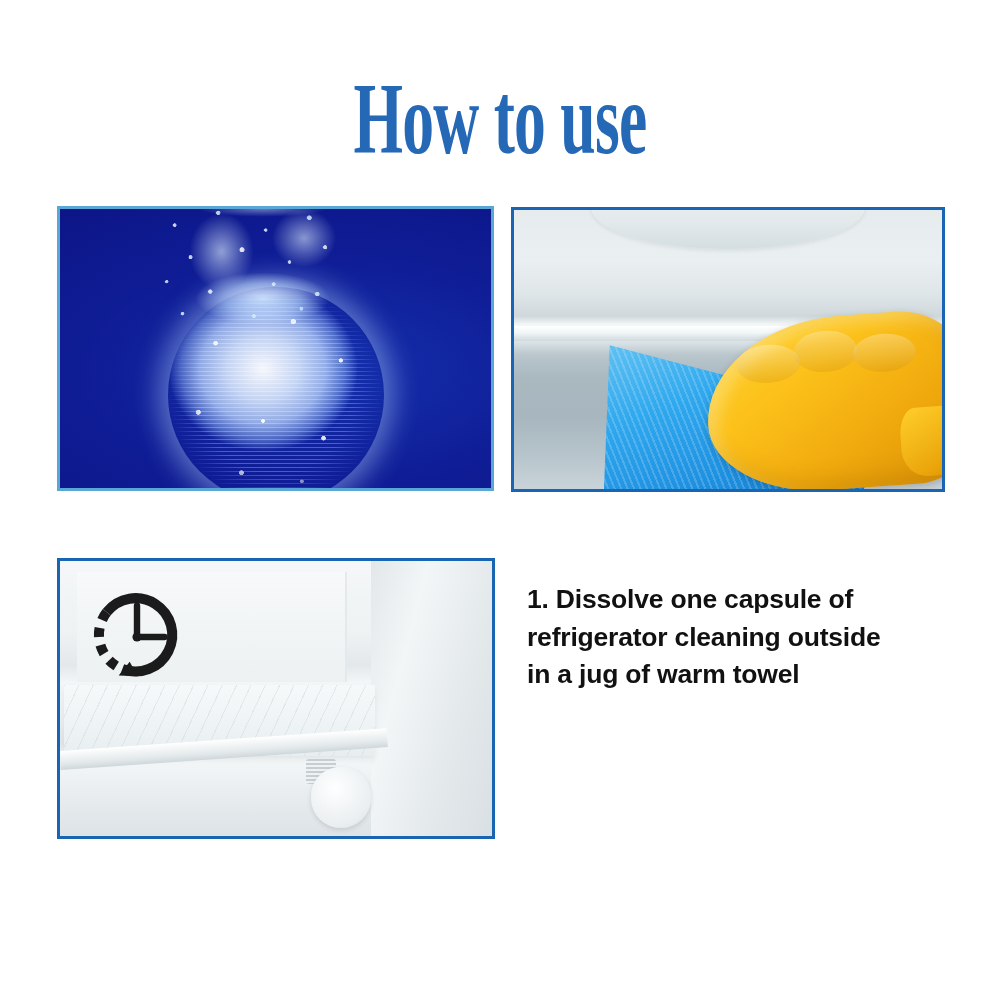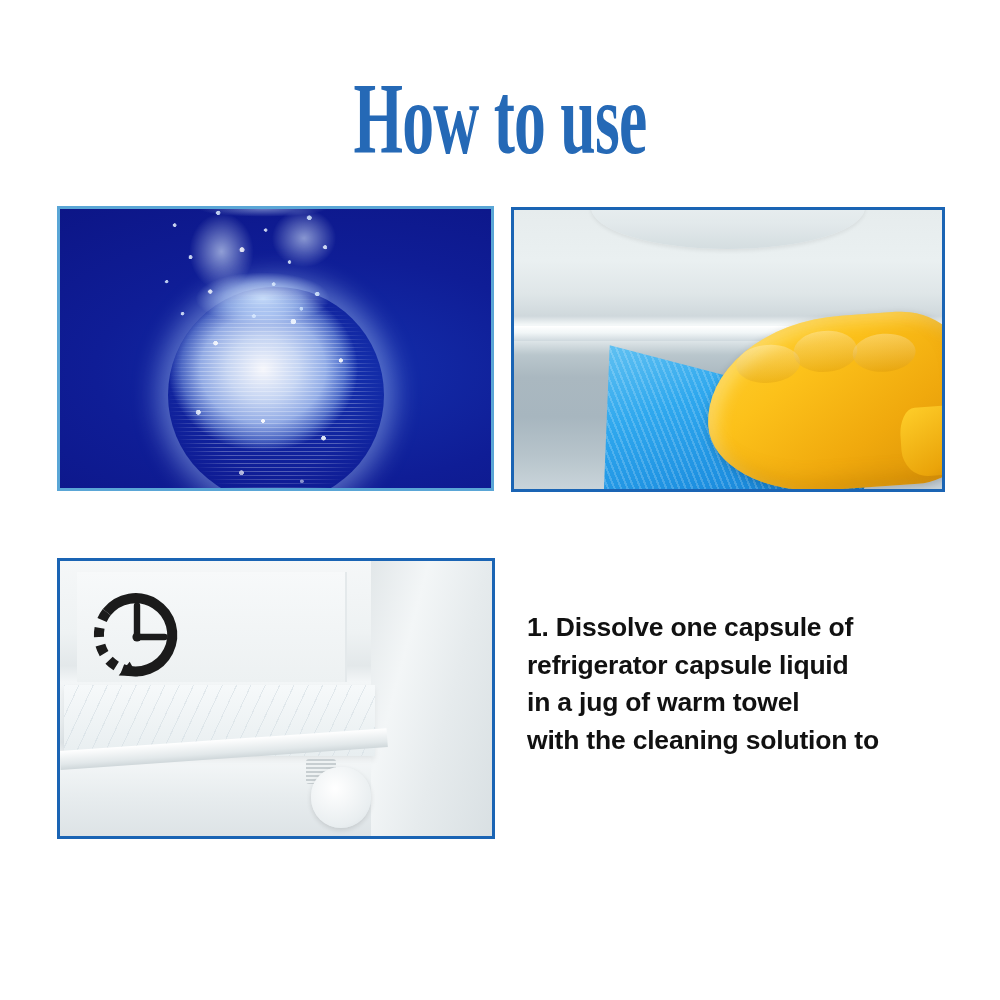--- a/index.html
+++ b/index.html
@@ -312,21 +312,20 @@
     position: absolute;
     left: 527px;
     top: 581px;
     width: 420px;
     color: #111111;
     font-family: "Liberation Sans", sans-serif;
     font-weight: bold;
     font-size: 26.5px;
     line-height: 37.5px;
     letter-spacing: -0.2px;
-    margin-top: 28px;
   }
   #instructions .line { white-space: nowrap; display: block; }
 </style>
 </head>
 <body>
 
 <div id="page-title">How to use</div>
 
 <div class="photo-panel" id="panel-tablet">
   <div class="deep-water"></div>
@@ -368,16 +367,15 @@
     <path d="M 27 34 A 40 40 0 0 0 44 96" fill="none" stroke="#1b1b1b" stroke-width="11" stroke-dasharray="10 9" stroke-linecap="butt"></path>
 
     <line x1="60" y1="27" x2="60" y2="61" stroke="#1b1b1b" stroke-width="7" stroke-linecap="round"></line>
     <line x1="60" y1="61" x2="90" y2="61" stroke="#1b1b1b" stroke-width="7" stroke-linecap="round"></line>
     <circle cx="60" cy="61" r="5" fill="#1b1b1b"></circle>
   </svg>
 </div>
 
 <div id="instructions">
   <span class="line">1. Dissolve one capsule of</span>
-  <span class="line">refrigerator capsule liquid</span>
+  <span class="line">refrigerator cleaning outside</span>
   <span class="line">in a jug of warm towel</span>
-  <span class="line">with the cleaning solution to</span>
 </div>
 
 </body></html>

